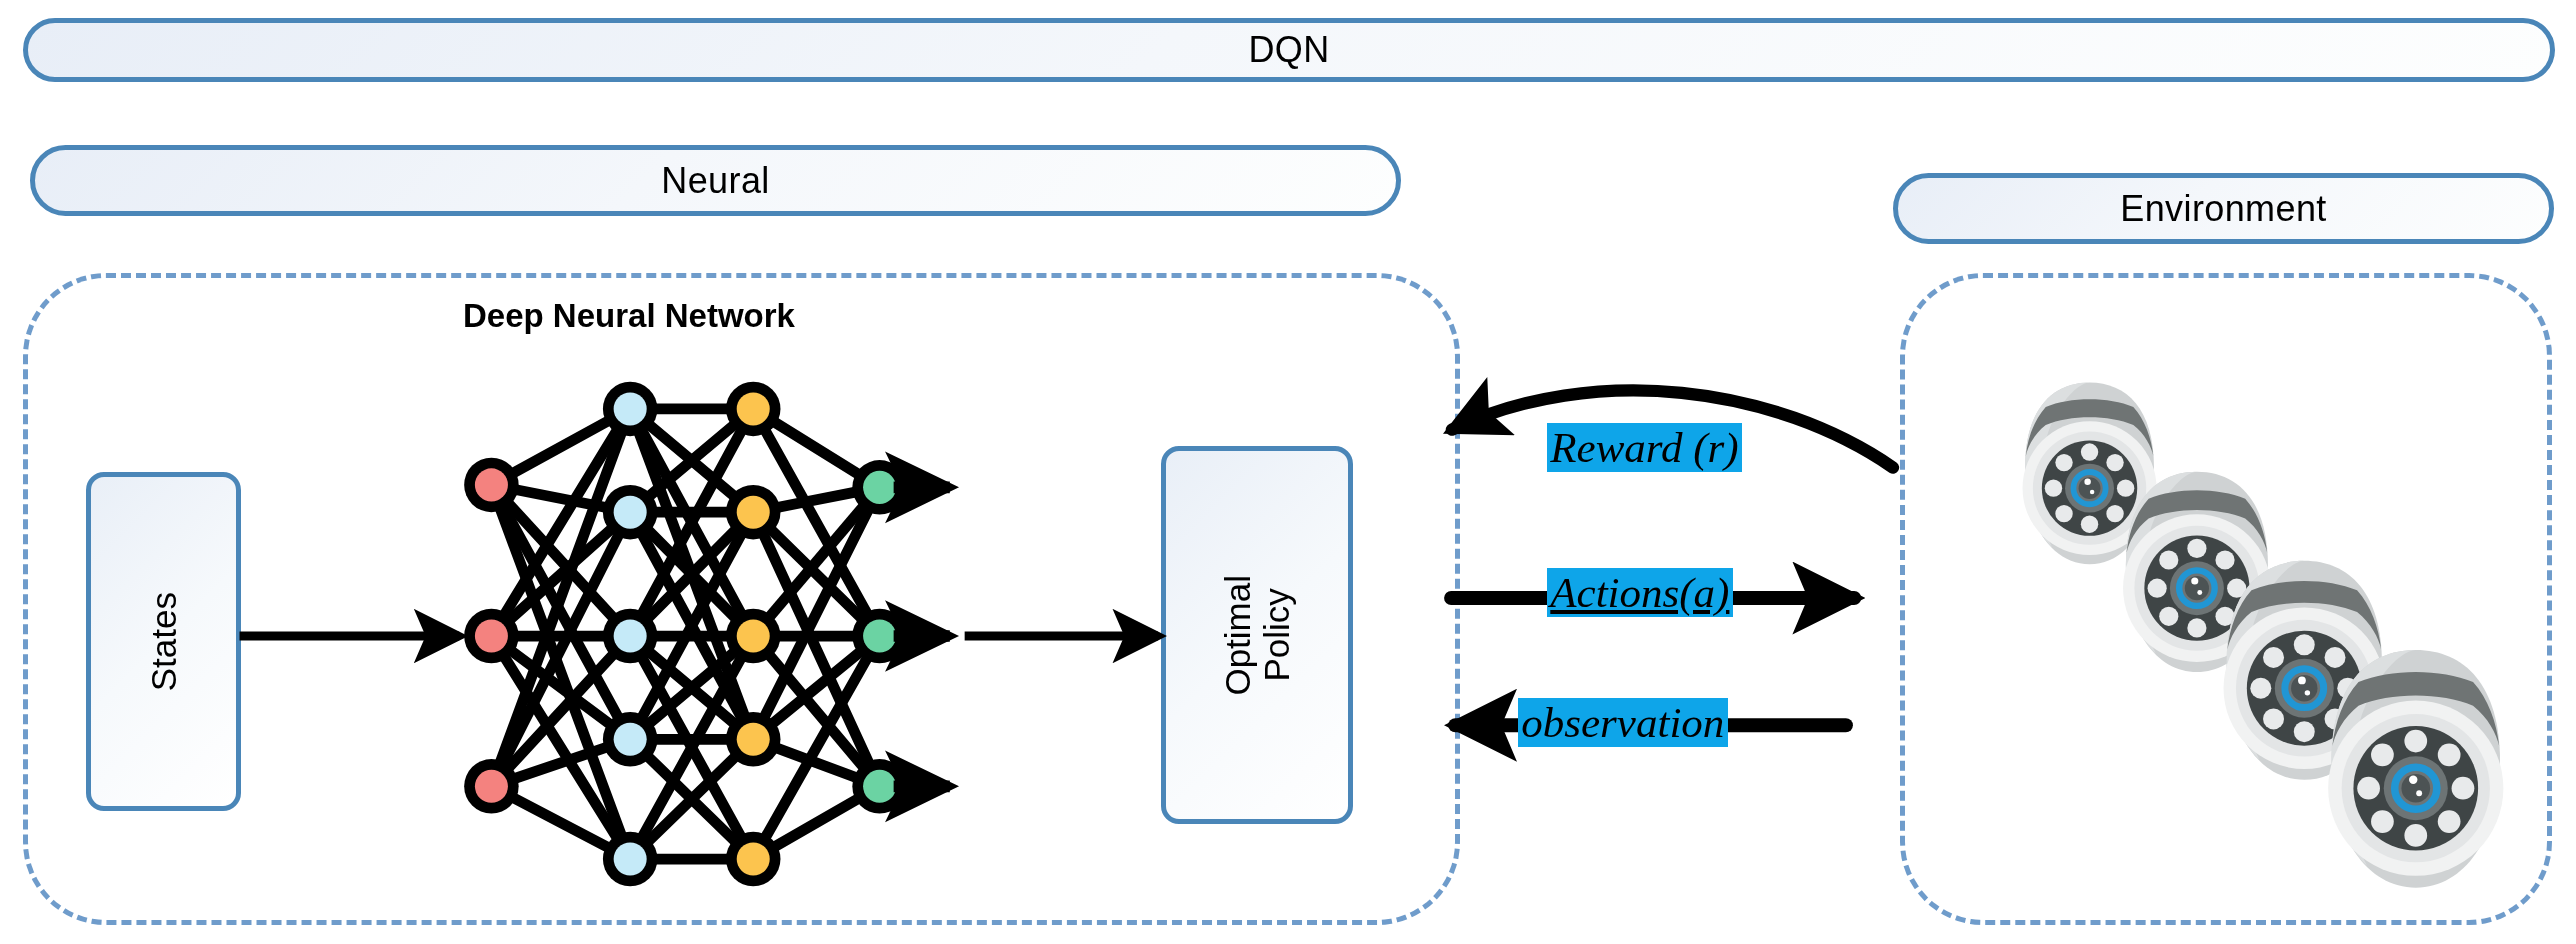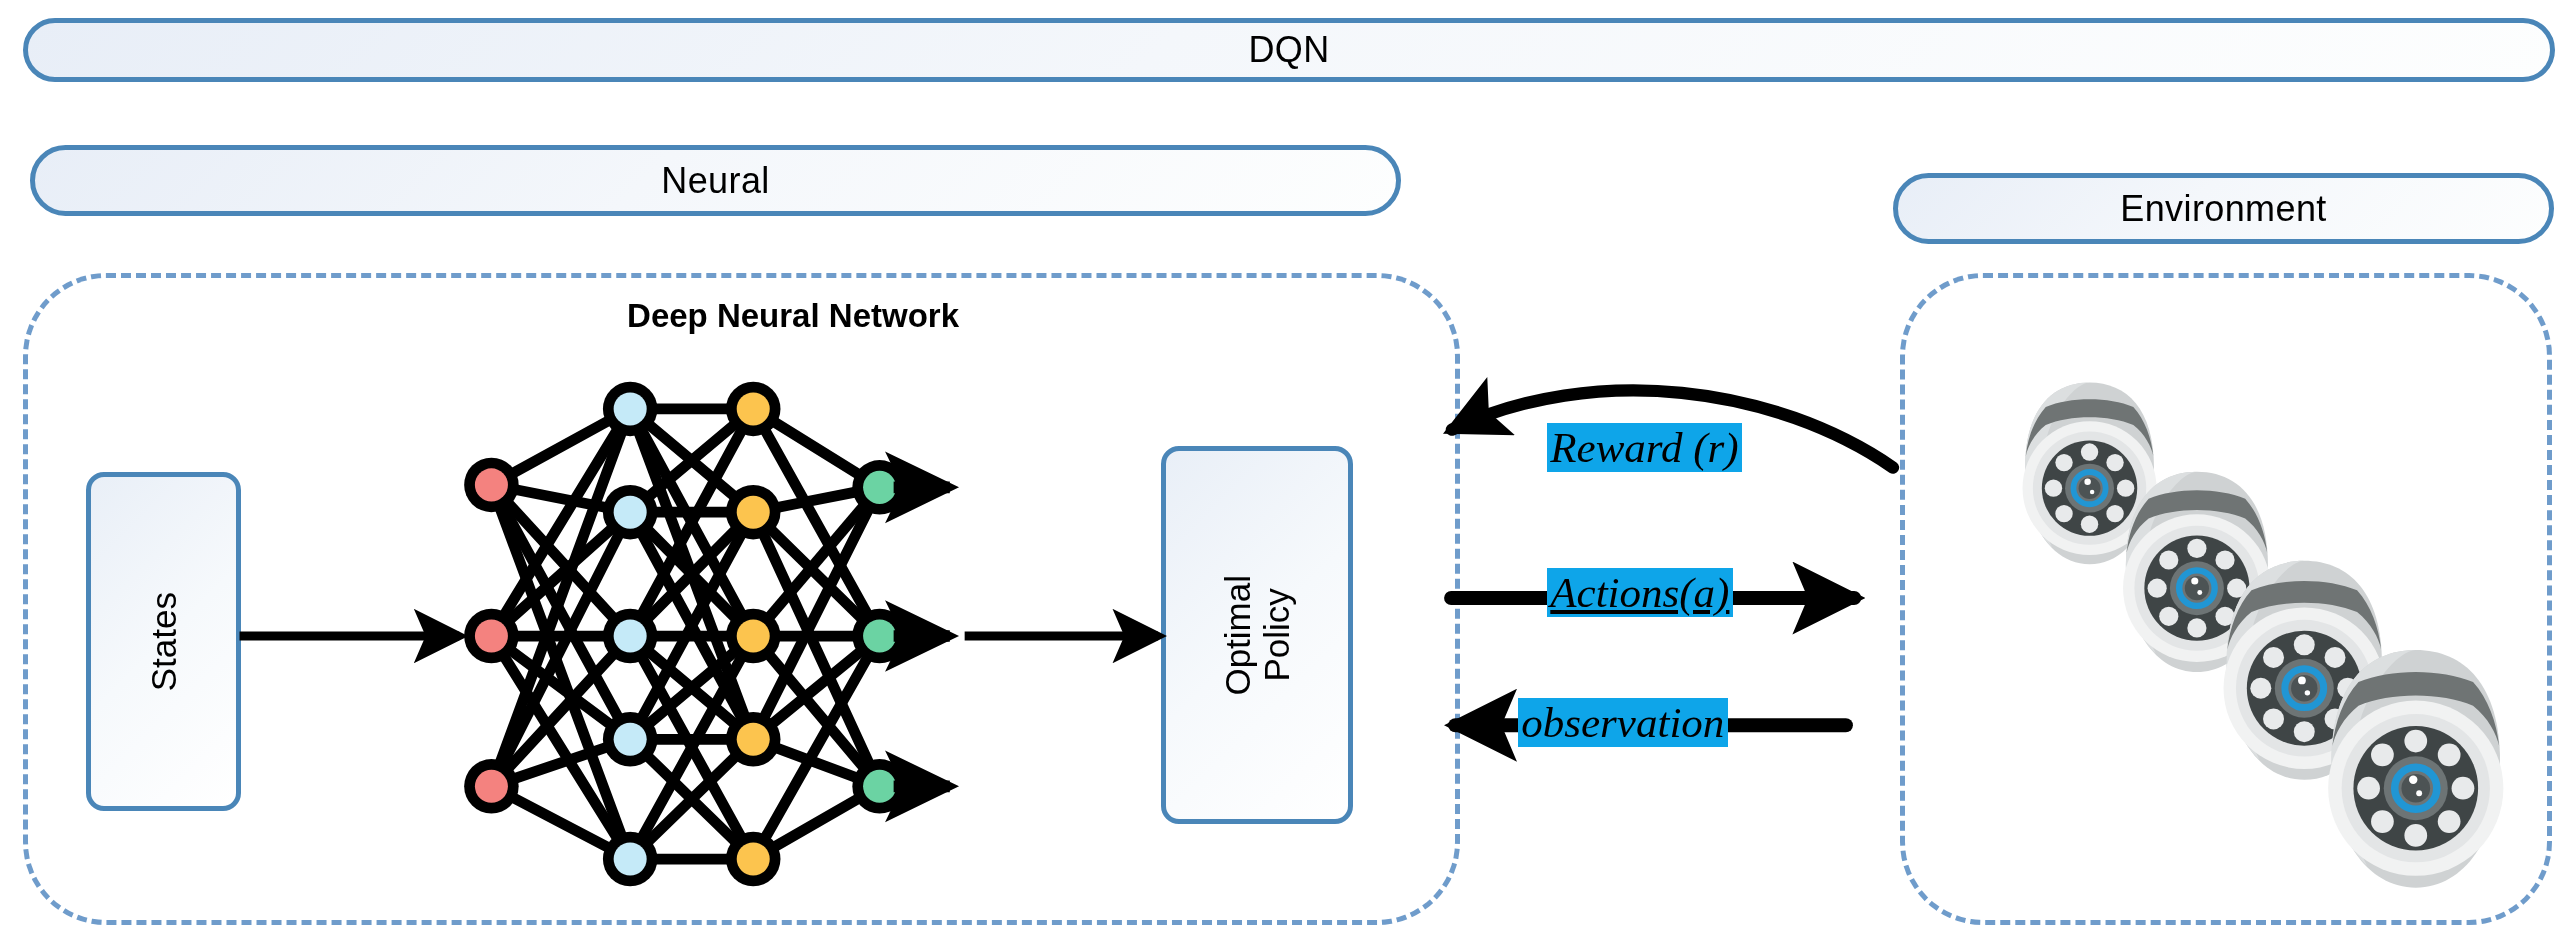--- a/index.html
+++ b/index.html
@@ -48,21 +48,21 @@
   }
   #agent-dashed { left: 23px;   top: 273px; width: 1437px; height: 652px; }
   #env-dashed   { left: 1900px; top: 273px; width: 652px;  height: 652px; }
 
   
   #dnn-title {
     position: absolute;
     left: 463px;
     top: 297px;
     width: 496px;
-    text-align: right;
+    text-align: left;
     font-size: 33px;
     font-weight: bold;
     color: #000;
   }
 
   
   .vbox {
     position: absolute;
     box-sizing: border-box;
     border: 5px solid #4a86b8;

